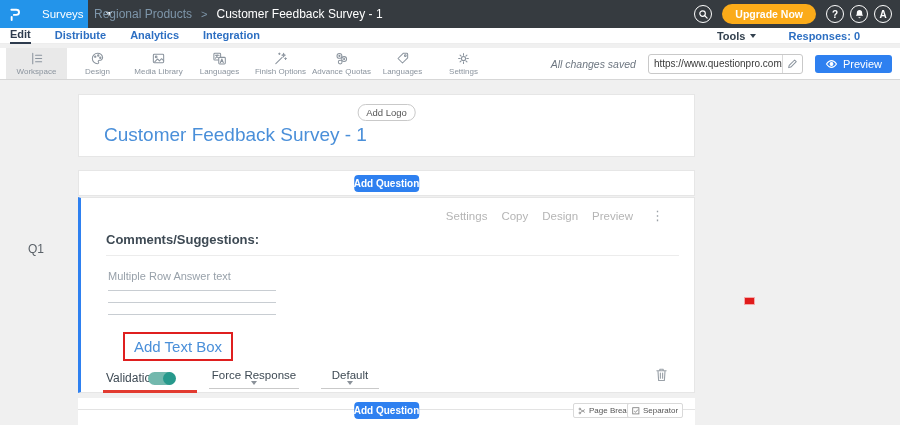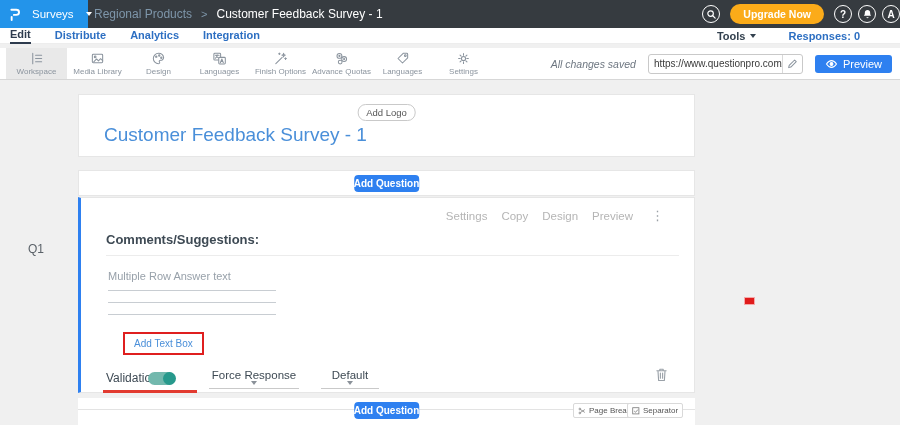--- a/index.html
+++ b/index.html
@@ -6,28 +6,28 @@
   html,body { width:900px; height:425px; }
   body {
     position: relative;
     font-family: "Liberation Sans", sans-serif;
     background: #f0f0f0;
     overflow: hidden;
   }
 
   
   .topbar { position:absolute; top:0; left:0; right:0; height:28px; background:#363b40; display:flex; align-items:center; }
-  .brand { width:88px; height:28px; background:#2394ea; display:flex; align-items:center; gap:12px; padding-left:9px; cursor:pointer; }
+  .brand { width:88px; height:28px; background:#2394ea; display:flex; align-items:center; gap:22px; padding-left:9px; cursor:pointer; }
   .brand-label { color:#fff; font-size:11.5px; }
   .caret-down { width:0; height:0; border-left:3.5px solid transparent; border-right:3.5px solid transparent; border-top:4px solid #fff; }
   .breadcrumb { display:flex; align-items:center; gap:9px; margin-left:6px; font-size:12px; }
   .crumb-parent { color:#7e96aa; cursor:pointer; }
   .crumb-sep { color:#7e96aa; font-size:11px; }
   .crumb-current { color:#ffffff; }
-  .topbar-right { margin-left:auto; display:flex; align-items:center; gap:6px; }
+  .topbar-right { margin-left:auto; display:flex; align-items:center; gap:6px; padding-right:8px; }
   .circle-btn { width:18px; height:18px; border:1px solid #fff; border-radius:50%; display:flex; align-items:center; justify-content:center; color:#fff; font-size:10px; font-weight:bold; background:transparent; cursor:pointer; flex:0 0 auto; }
   .upgrade-btn { background:#fbab19; color:#fff; font-size:10.5px; font-weight:bold; padding:4px 13px; border-radius:11px; border:none; margin:0 4px; cursor:pointer; }
 
   
   .menubar { position:absolute; top:28px; left:0; right:0; height:16px; background:#fff; display:flex; align-items:center; padding:0 40px 0 10px; border-bottom:1px solid #ededed; }
   .menu-item { font-size:11px; font-weight:bold; color:#2d6fc2; margin-right:24px; cursor:pointer; padding-bottom:2px; }
   .menu-item.active { color:#2e3b4e; border-bottom:2px solid #2e3b4e; }
   .menubar-right { margin-left:auto; display:flex; gap:32px; align-items:center; }
   .tools-menu { color:#33414f; font-size:11px; font-weight:bold; display:flex; gap:5px; align-items:center; cursor:pointer; }
   .tools-menu .caret-down { border-top-color:#33414f; }
@@ -60,21 +60,21 @@
   .add-q-btn { position:absolute; top:4px; left:50%; transform:translateX(-50%); background:#2e80f0; color:#fff; font-size:10px; font-weight:bold; padding:3px 0; border-radius:4px; border:none; white-space:nowrap; cursor:pointer; }
 
   .q-actions { position:absolute; top:10px; right:30px; display:flex; gap:14px; align-items:center; font-size:11.5px; color:#b5b5b5; }
   .q-action { cursor:pointer; }
   .more-dots { color:#9aa0a6; font-size:13px; margin-left:4px; cursor:pointer; }
   .q-text { position:absolute; left:25px; top:34px; font-size:13px; font-weight:bold; color:#3e4a54; }
   .q-underline { position:absolute; left:25px; right:15px; top:57px; height:1px; background:#ececec; }
   .answer-ph { position:absolute; left:27px; top:72px; font-size:11px; color:#98a1aa; }
   .ans-line { position:absolute; left:27px; width:168px; height:1px; background:#c8cdd2; }
   .l1 { top:92px; } .l2 { top:104px; } .l3 { top:116px; }
-  .add-textbox { position:absolute; left:42px; top:134px; border:2px solid #df1f1f; padding:4px 9px; font-size:10px; color:#4a8fd9; background:#fff; cursor:pointer; }
+  .add-textbox { position:absolute; left:42px; top:134px; border:2px solid #df1f1f; padding:4px 9px; font-size:15px; color:#4a8fd9; background:#fff; cursor:pointer; }
 
   .validation-label { position:absolute; left:25px; top:173px; font-size:12px; color:#3e4a54; }
   .toggle { position:absolute; left:67px; top:174px; width:27px; height:13px; background:#72b8ad; border-radius:7px; cursor:pointer; }
   .toggle-knob { position:absolute; right:-1px; top:0; width:13px; height:13px; border-radius:50%; background:#27998c; }
   .red-underline { position:absolute; left:22px; top:192px; width:94px; height:2.5px; background:#e23b30; }
   .dropdown { position:absolute; display:flex; align-items:center; justify-content:space-between; font-size:11.5px; color:#3e4a54; border-bottom:1px solid #c9c9c9; padding-bottom:3px; cursor:pointer;flex-direction:column; }
   .dd-caret { width:0; height:0; border-left:3.5px solid transparent; border-right:3.5px solid transparent; border-top:4px solid #8a9199; }
   .dd-force { left:128px; top:171px; width:90px; }
   .dd-default { left:240px; top:171px; width:58px; }
   .trash-btn { position:absolute; right:26px; top:169px; cursor:pointer; background:none; border:none; }
@@ -145,34 +145,34 @@
 
 <div class="toolbar">
   <div class="tool-item active">
     <svg class="tool-ico" width="15" height="15" viewBox="0 0 16 16">
         <path d="M4 2.5v11M7 4.5h6.5M7 8h6.5M7 11.5h6.5"></path>
       </svg>
     <span class="tool-label">Workspace</span>
   </div>
   <div class="tool-item">
     <svg class="tool-ico" width="15" height="15" viewBox="0 0 16 16">
-        <rect x="2.5" y="3.5" width="11" height="9" rx="1"></rect>
-        <circle cx="5.5" cy="6.3" r=".9"></circle>
-        <path d="M4 11.5l3-3 2 2 2.3-2.3 2.2 2.2"></path>
-      </svg>
-    <span class="tool-label">Media Library</span>
-  </div>
-  <div class="tool-item">
-    <svg class="tool-ico" width="15" height="15" viewBox="0 0 16 16">
         <path d="M8 2.5a5.5 5.5 0 1 0 0 11c1.3 0 1.6-.9 1-1.7-.6-.8-.1-1.9 1.2-1.9h1.4c1-.6 1.9-1.5 1.9-2.9A5.5 5.5 0 0 0 8 2.5z"></path>
         <circle cx="5.6" cy="6" r=".7"></circle>
         <circle cx="8.8" cy="4.8" r=".7"></circle>
         <circle cx="11" cy="7.2" r=".7"></circle>
       </svg>
     <span class="tool-label">Design</span>
+  </div>
+  <div class="tool-item">
+    <svg class="tool-ico" width="15" height="15" viewBox="0 0 16 16">
+        <rect x="2.5" y="3.5" width="11" height="9" rx="1"></rect>
+        <circle cx="5.5" cy="6.3" r=".9"></circle>
+        <path d="M4 11.5l3-3 2 2 2.3-2.3 2.2 2.2"></path>
+      </svg>
+    <span class="tool-label">Media Library</span>
   </div>
   <div class="tool-item">
     <svg class="tool-ico" width="15" height="15" viewBox="0 0 16 16">
         <rect x="2" y="2.5" width="7.2" height="7.2" rx="1"></rect>
         <path d="M3.6 4.6h4M5.6 4v.5c0 1.6-.9 2.6-2.1 3.2M4.6 4.9c.5 1.4 1.6 2.4 3 2.9"></path>
         <rect x="7.2" y="6.8" width="7" height="7" rx="1" fill="#fff"></rect>
         <path d="M8.9 12.5l1.6-4 1.6 4M9.4 11.2h2.2"></path>
       </svg>
     <span class="tool-label">Languages</span>
   </div>

